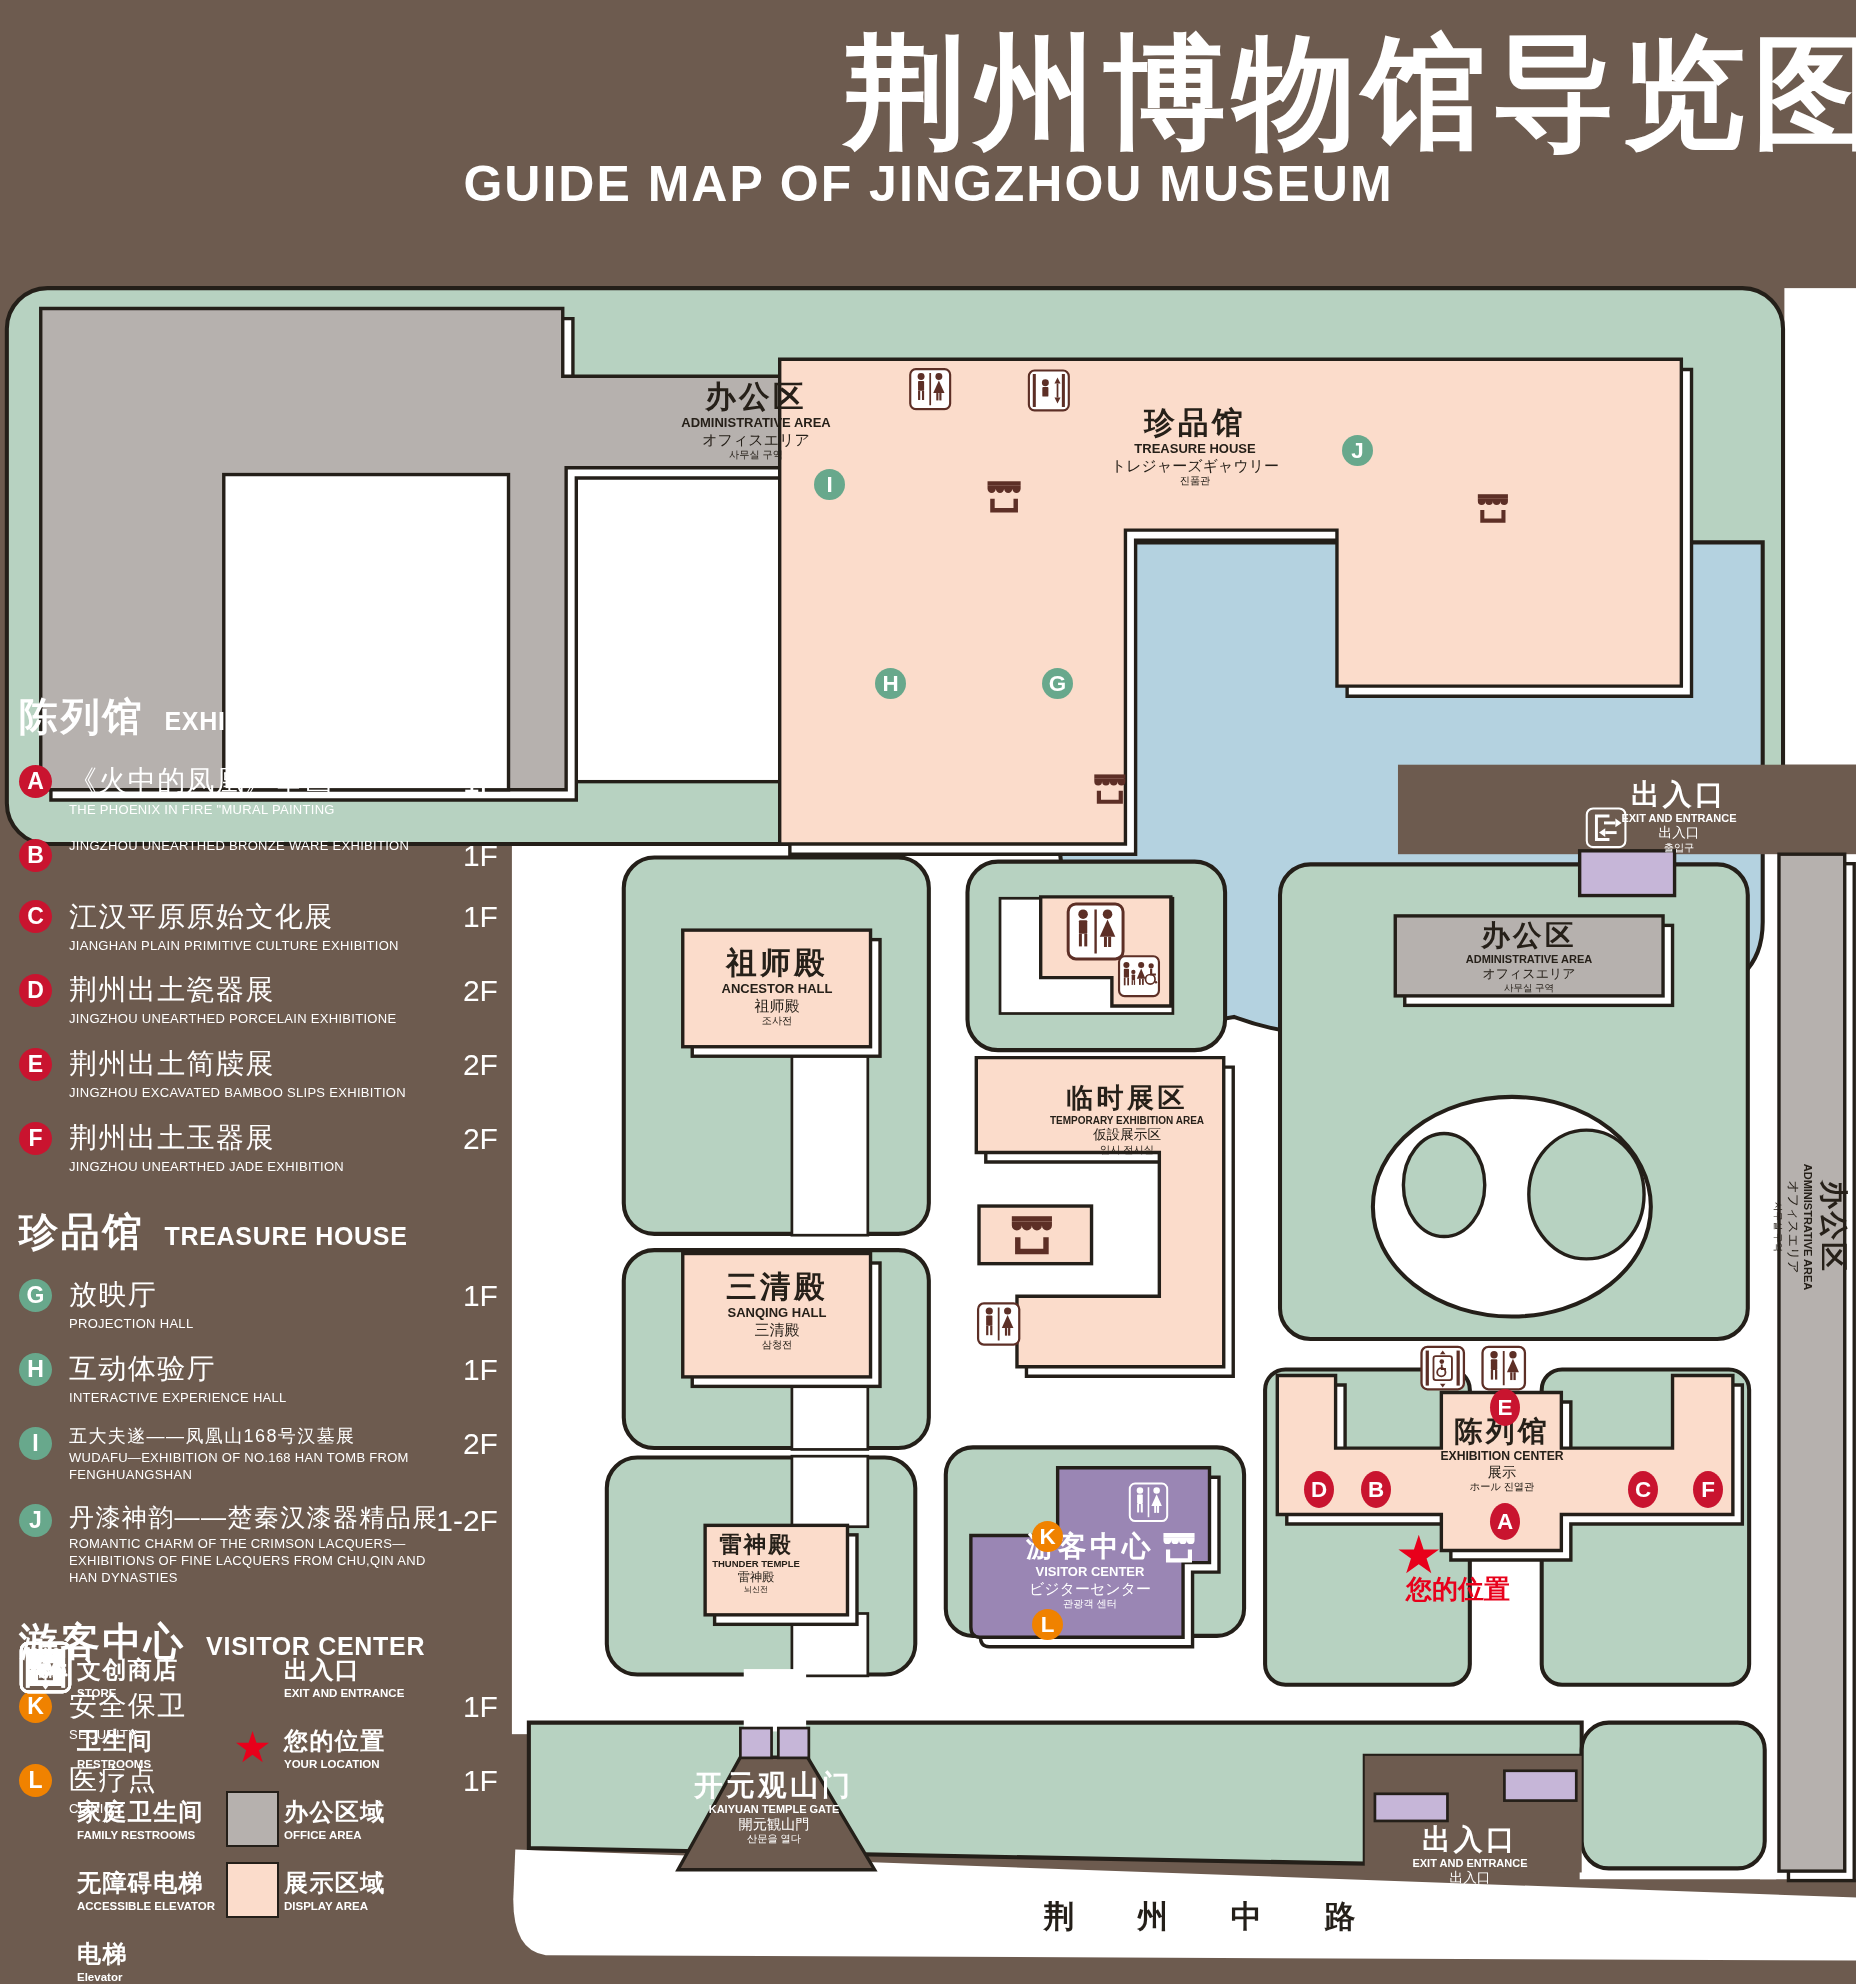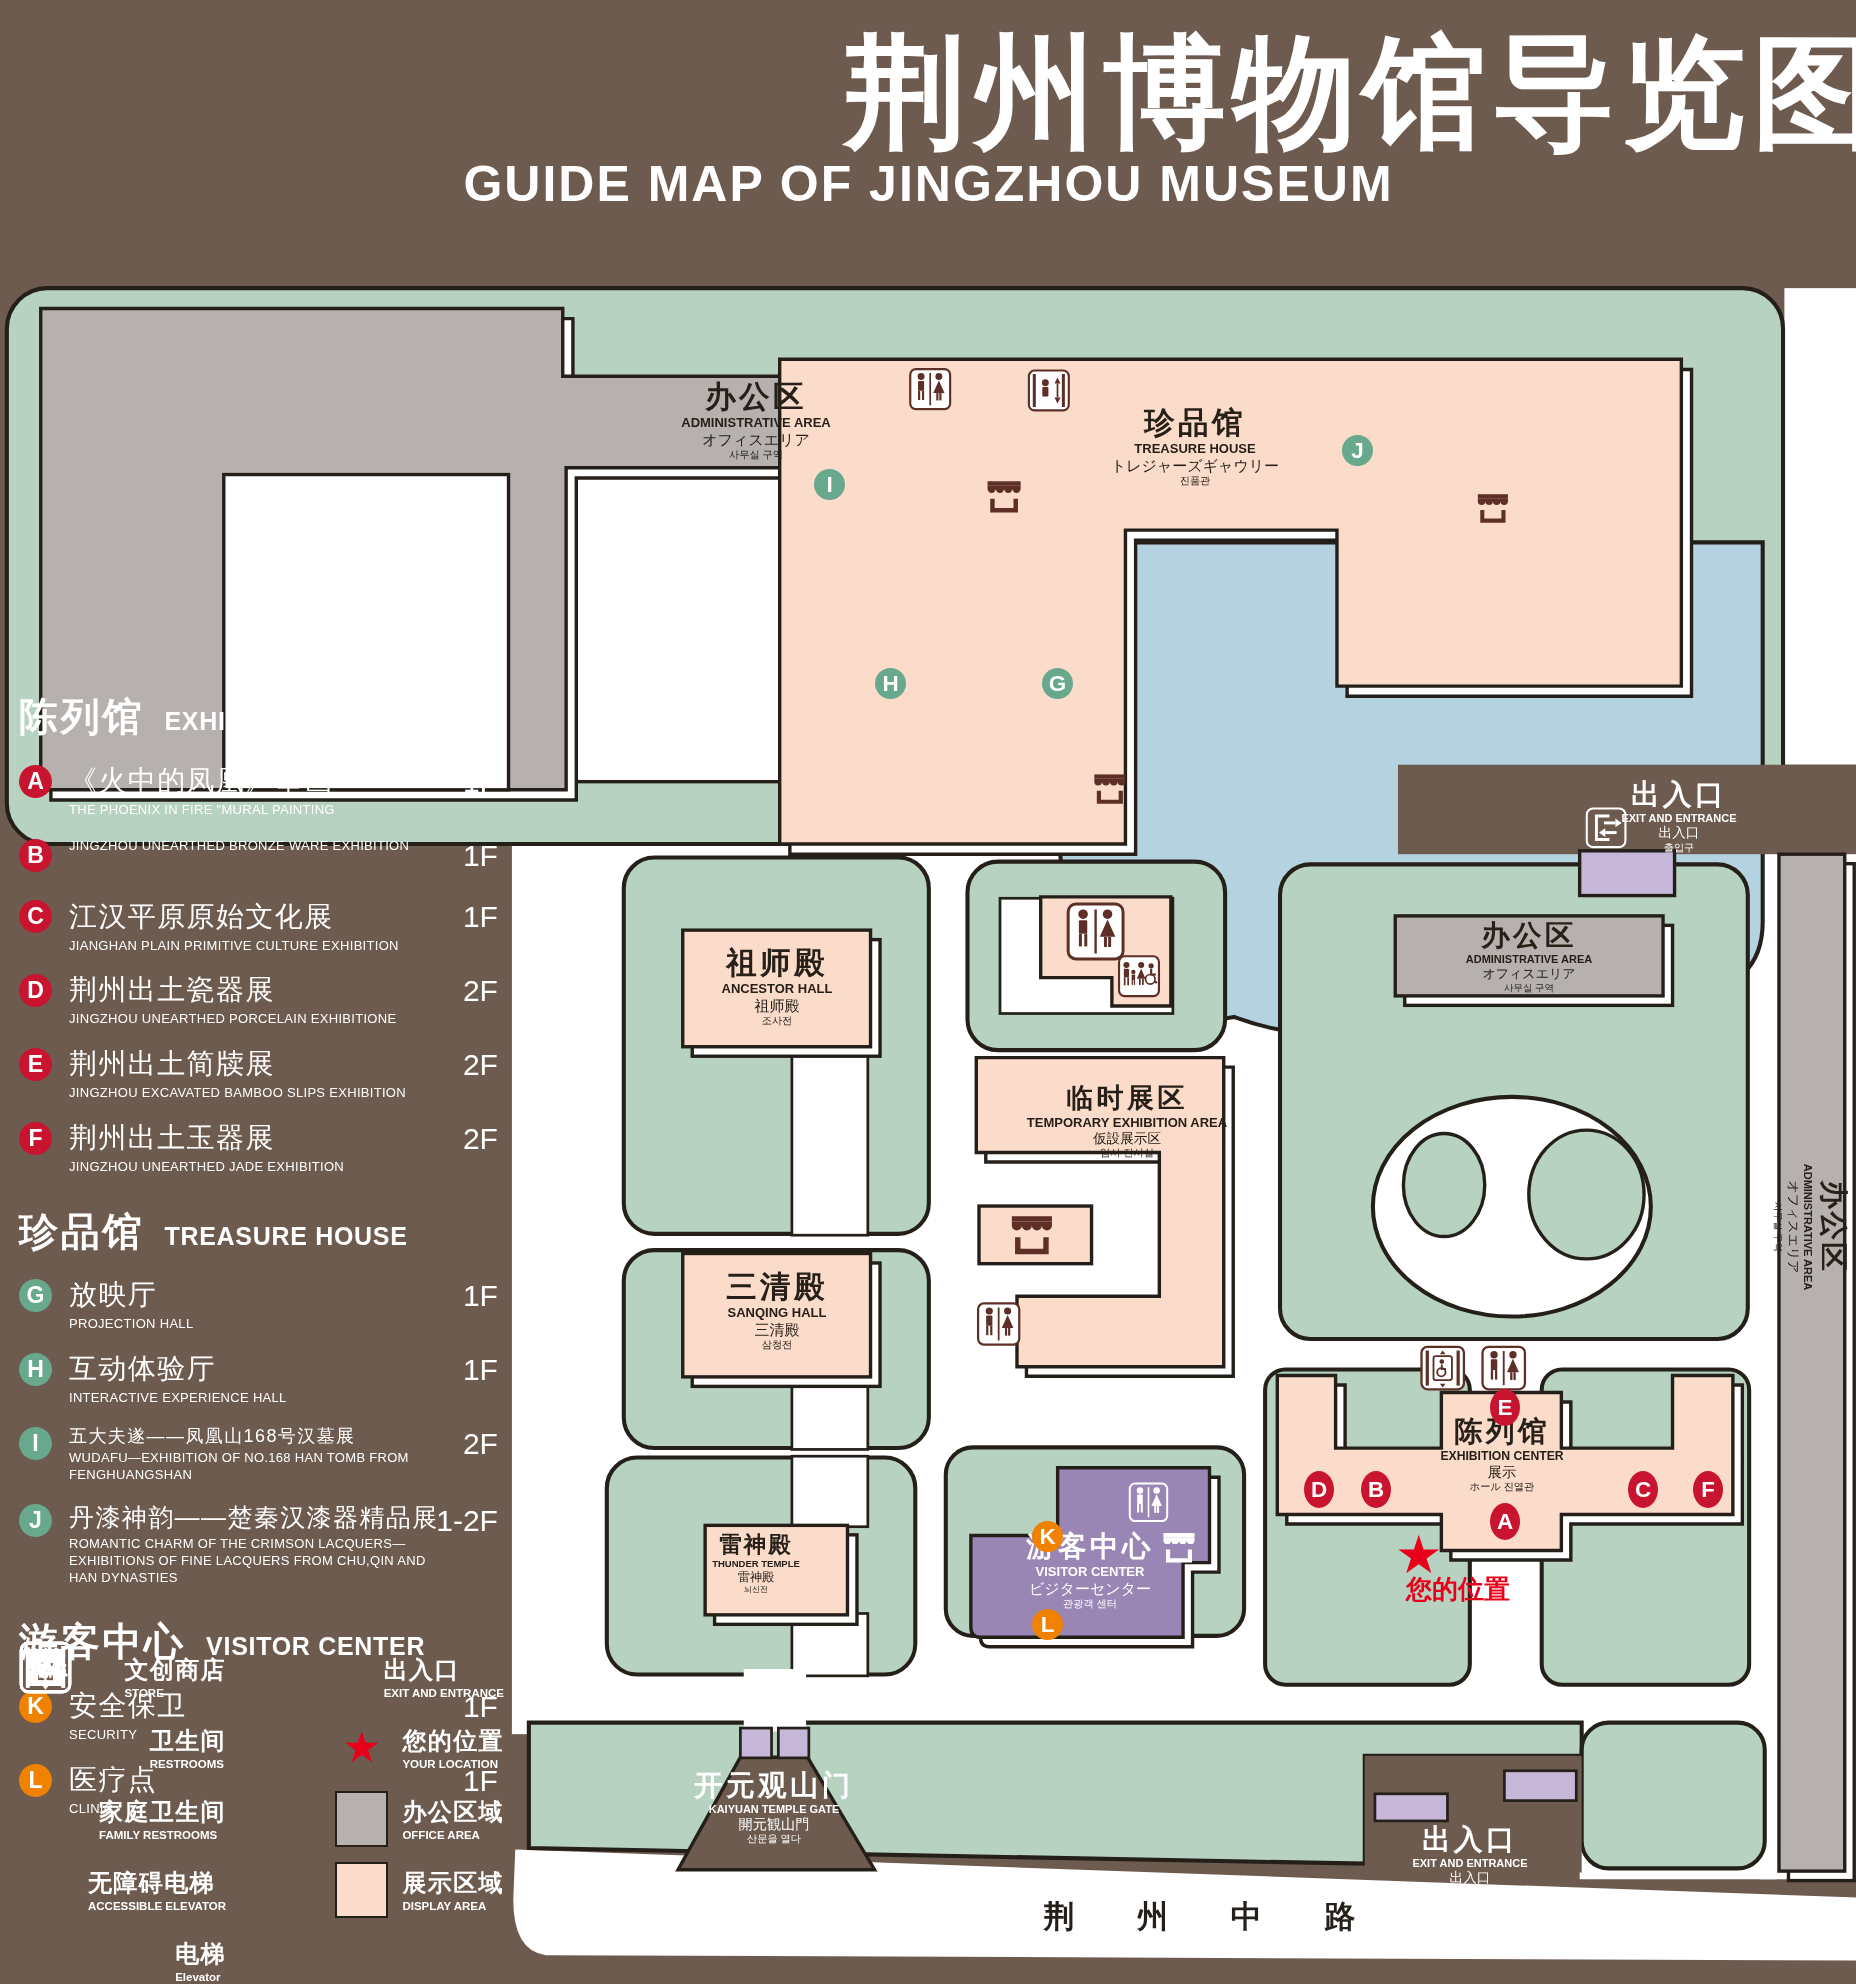--- a/index.html
+++ b/index.html
@@ -40,21 +40,21 @@
   .sec-h .en{font-size:25px;font-weight:bold;letter-spacing:0.7px;}
   .item{position:relative;padding:8.1px 0 8.8px 50px;min-height:45px;}
   .item .badge{position:absolute;left:0;top:11px;width:33px;height:33px;border-radius:50%;
                display:flex;align-items:center;justify-content:center;font-size:23px;font-weight:bold;color:#fff;}
   .b-red{background:#c9142f;} .b-green{background:#68a88c;} .b-orange{background:#f08200;}
   .item .t{font-size:28px;letter-spacing:1.4px;}
   .item .s{font-size:13px;letter-spacing:0.3px;margin-top:2px;max-width:380px;white-space:normal;line-height:1.3;}
   .item .fl{position:absolute;right:4.1px;top:11px;font-size:30px;}
   #symgrid{position:absolute;left:19px;top:1641px;width:485px;display:grid;
            grid-template-columns:207px 1fr;grid-auto-rows:71px;color:#fff;}
-  .sym{display:flex;align-items:center;gap:14px;justify-content:flex-end;}
+  .sym{display:flex;align-items:center;gap:5px;}
   .sym .ibox{width:53px;height:53px;flex:0 0 auto;display:flex;align-items:center;justify-content:center;}
   .sym .zh{font-size:24px;font-weight:bold;letter-spacing:1.4px;}
   .sym .en{font-size:11.5px;font-weight:bold;margin-top:1.4px;}
   .sq{width:60px;height:52px;border:2.7px solid #241f19;}
   .sq-office{background:#b6b1ae;} .sq-display{background:#fbdccb;}
   .star-leg{font-size:43px;color:#e8001b;line-height:1;}
 </style>
 </head>
 <body>
 
@@ -260,21 +260,21 @@
     <span class="l4">삼청전</span>
   </div>
   <div class="lbl sm" style="left:756px;top:1531px;">
     <span class="l1">雷神殿</span>
     <span class="l2">THUNDER TEMPLE</span>
     <span class="l3">雷神殿</span>
     <span class="l4">뇌신전</span>
   </div>
   <div class="lbl" style="left:1127px;top:1082px;">
     <span class="l1" style="font-size:27px;">临时展区</span>
-    <span class="l2" style="font-size:13px;">TEMPORARY EXHIBITION AREA</span>
+    <span class="l2" style="font-size:10px;">TEMPORARY EXHIBITION AREA</span>
     <span class="l3" style="font-size:13.6px;">仮設展示区</span>
     <span class="l4">임시 전시실</span>
   </div>
   <div class="lbl" style="left:1529px;top:918px;">
     <span class="l1" style="font-size:28.5px;">办公区</span>
     <span class="l2" style="font-size:11px;">ADMINISTRATIVE AREA</span>
     <span class="l3" style="font-size:13px;">オフィスエリア</span>
     <span class="l4" style="font-size:9.5px;">사무실 구역</span>
   </div>
   <div class="lbl w" style="left:1090px;top:1529px;">

